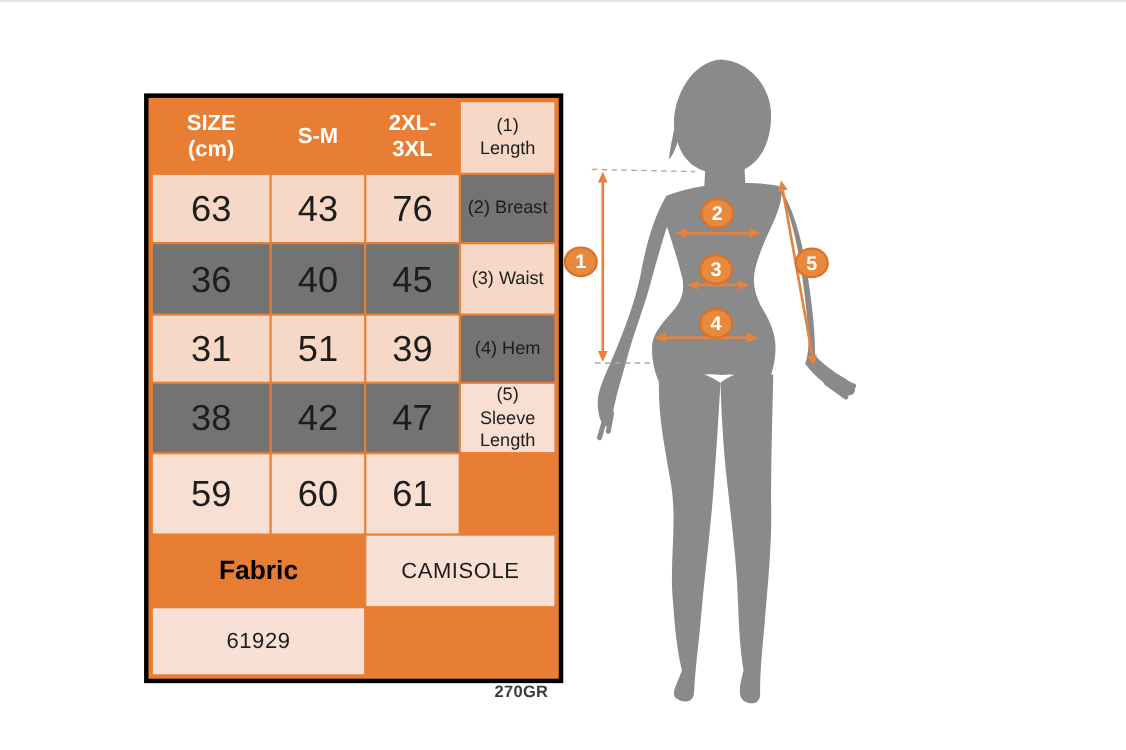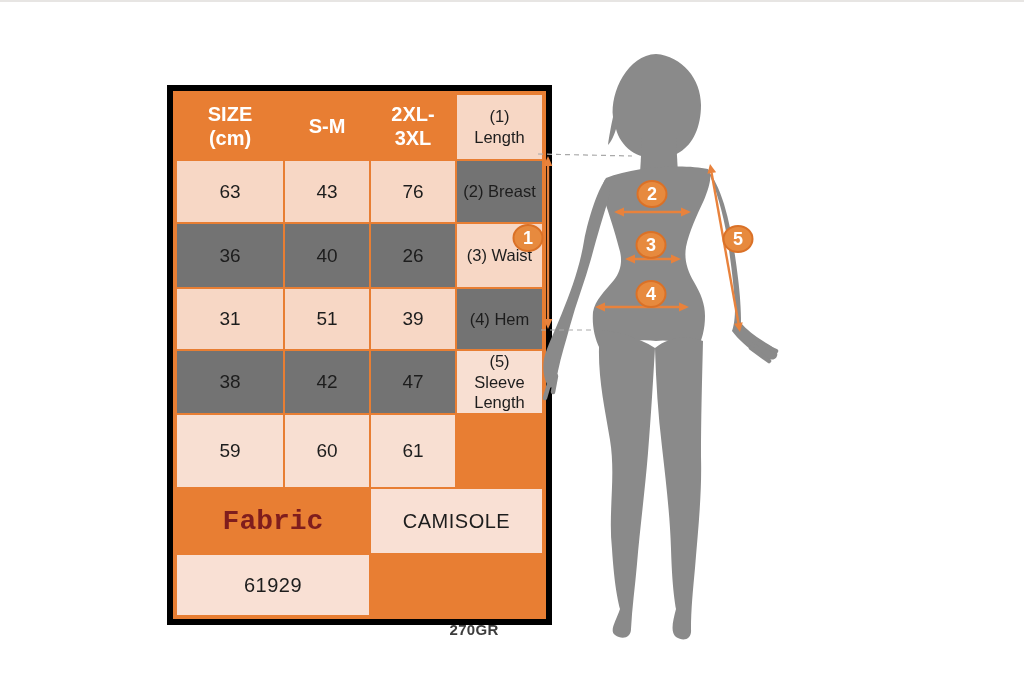--- a/index.html
+++ b/index.html
@@ -7,35 +7,35 @@
     width:1024px;height:682px;position:relative;background:#ffffff;
     font-family:"Liberation Sans", sans-serif;overflow:hidden;
     border-top:2px solid #e7e5e3;box-sizing:border-box;
   }
   
   .size-table{
     position:absolute;left:131px;top:83px;
     display:grid;
     grid-template-columns:106px 84px 84px 85px;
     grid-template-rows:64px 61px 63px 60px 62px 72px 64px 60px;
-    gap:2px;background:#E87E33;padding:4px;border:6px solid #000000;margin-left:36px;
+    gap:2px;background:#E87E33;padding:4px;border:4px solid #000000;
   }
   .cell{
     display:flex;align-items:center;justify-content:center;
     text-align:center;color:#1d1d1d;
   }
   .hdr{background:#E87E33;color:#ffffff;font-weight:bold;font-size:20px;line-height:1.18;}
   .hdr .narrow{max-width:72px;}
   .row-a{background:#F7D7C5;}
   .row-b{background:#737373;}
   .row-c{background:#F8DFD2;}
   .lbl{font-size:16.5px;line-height:1.25;padding:0 6px;}
-  .val{font-size:19px;}
+  .val{font-size:33px;}
   .span2{grid-column:span 2;}
-  .band{background:#E87E33;color:#7f1d1d;font-weight:bold;font-size:28px;font-family:Liberation Mono, monospace;}
+  .band{background:#E87E33;color:#000000;font-weight:bold;font-size:24px;}
   .bottom{background:#F9E0D4;font-size:20px;letter-spacing:0.5px;}
   
   .note{
     position:absolute;left:431px;top:619px;width:86px;text-align:center;
     font-size:15px;color:#3c3c3c;letter-spacing:0.3px;font-weight:bold;
   }
   
   .figure-wrap{position:absolute;left:505px;top:40px;width:300px;height:612px;}
   .badge-num{fill:#ffffff;font-family:"Liberation Sans",sans-serif;font-size:18px;font-weight:bold;}
 </style>
@@ -53,21 +53,21 @@
     </div>
 
   <div class="cell row-a lbl">(1) Length</div>
   <div class="cell row-a val">63</div>
   <div class="cell row-a val">43</div>
   <div class="cell row-a val">76</div>
 
   <div class="cell row-b lbl">(2) Breast</div>
   <div class="cell row-b val">36</div>
   <div class="cell row-b val">40</div>
-  <div class="cell row-b val">26</div>
+  <div class="cell row-b val">45</div>
 
   <div class="cell row-a lbl">(3) Waist</div>
   <div class="cell row-a val">31</div>
   <div class="cell row-a val">51</div>
   <div class="cell row-a val">39</div>
 
   <div class="cell row-b lbl">(4) Hem</div>
   <div class="cell row-b val">38</div>
   <div class="cell row-b val">42</div>
   <div class="cell row-b val">47</div>

